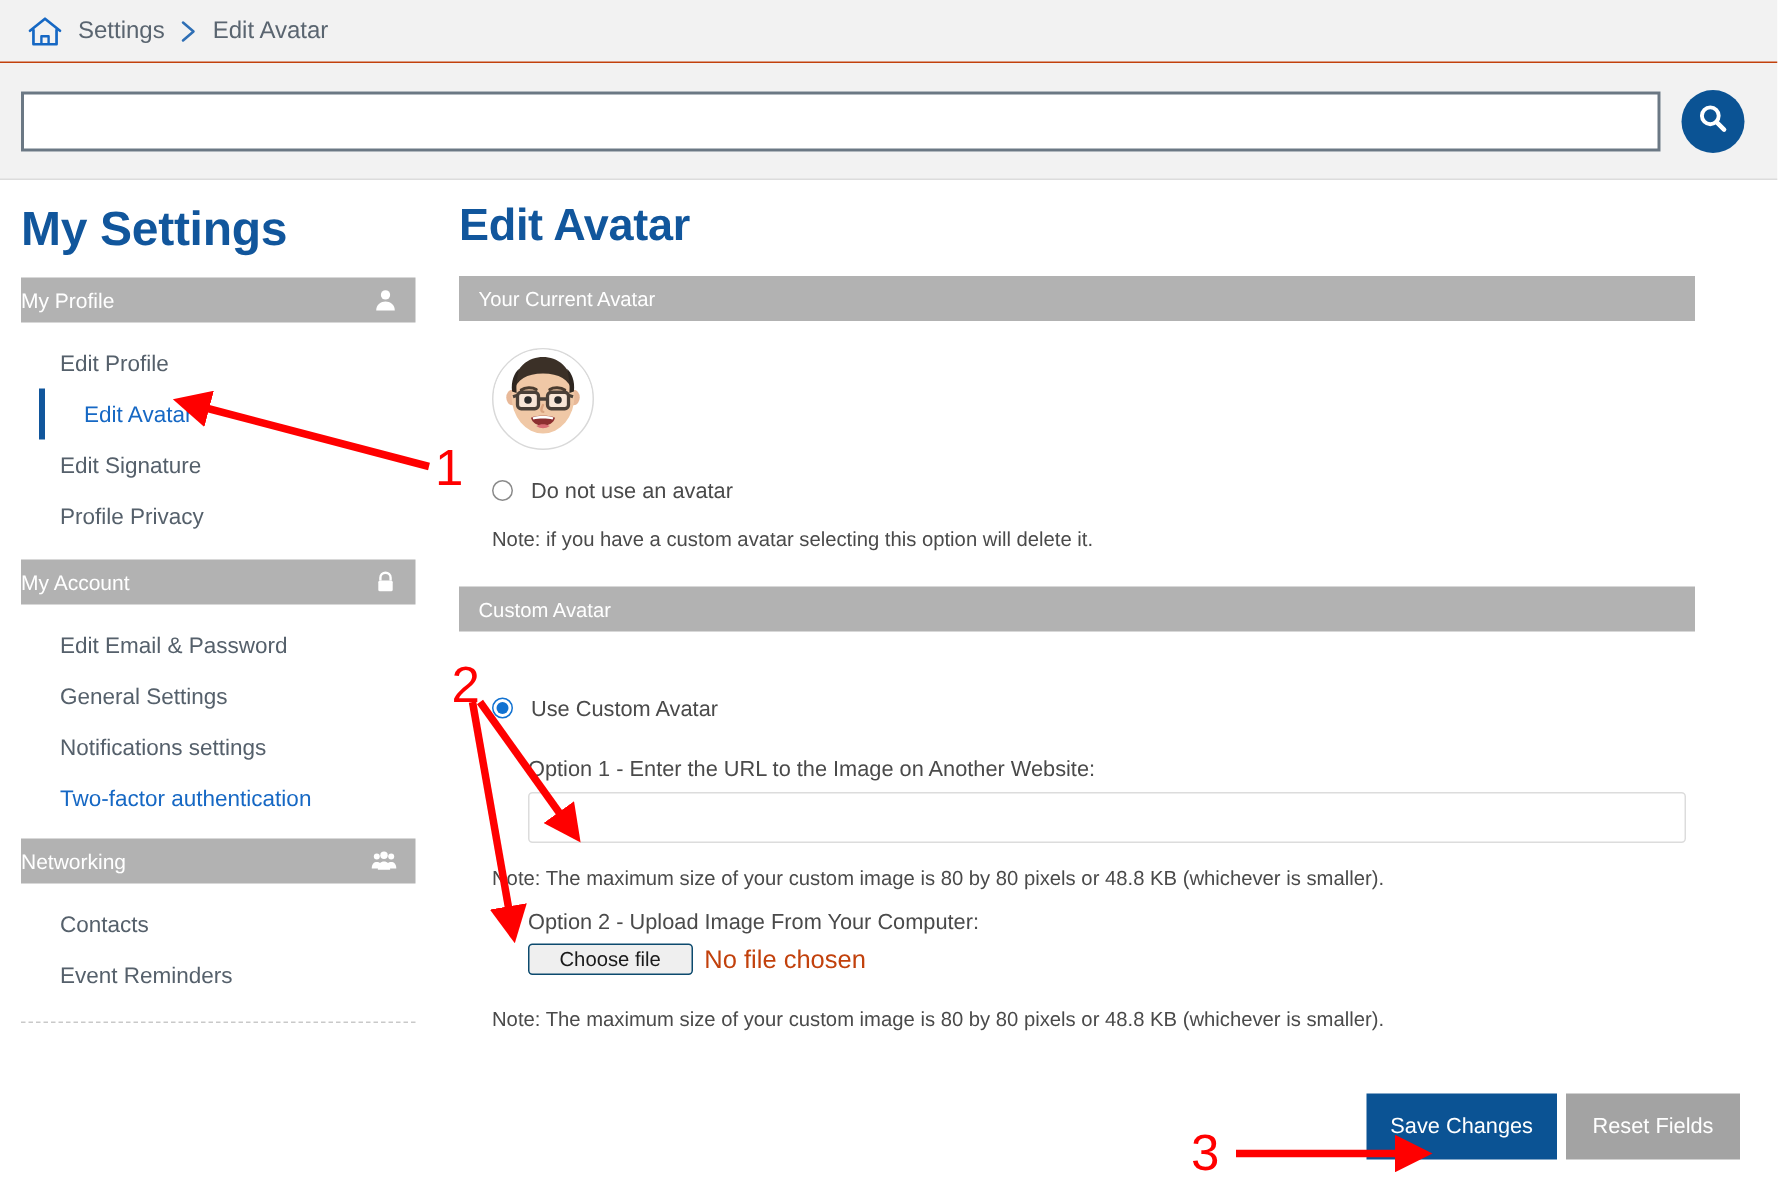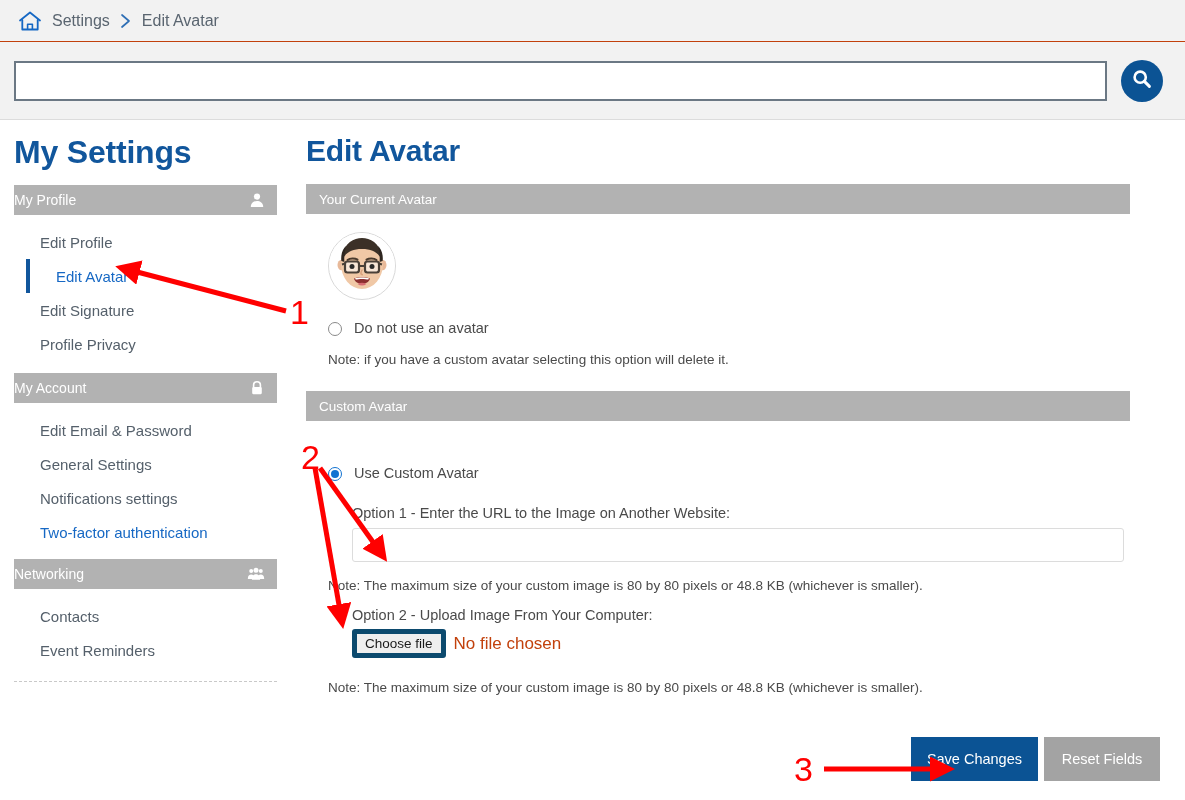--- a/index.html
+++ b/index.html
@@ -153,21 +153,21 @@
     display:flex; align-items:center; justify-content:center;
   }
   .avatar-caption {
     font-size: 14.5px;
     color: #4a4a4a;
     margin-top: 22px;
   }
 
   .radio-row {
     display:flex;
-    align-items:flex-end;
+    align-items:flex-start;
     gap: 12px;
     margin-top: 20px;
   }
   .radio {
     width: 14px; height: 14px;
     border-radius: 50%;
     border: 1px solid #8a8a8a;
     background: #fff;
     flex: 0 0 14px;
     cursor: pointer;
@@ -212,25 +212,25 @@
     font-family: "Liberation Sans", sans-serif;
   }
   .upload-row {
     margin-left: 24px;
     margin-top: 6px;
     display:flex;
     align-items:center;
     gap: 8px;
   }
   .choose-file-btn {
-    border: 5px solid #0c4a6e;
+    border: 1px solid #0c4a6e;
     background: #efefef;
     border-radius: 3px;
     font-size: 13.5px;
-    padding: 2px 8px;
+    padding: 2px 20px;
     color: #1a1a1a;
     cursor: pointer;
     font-family: "Liberation Sans", sans-serif;
   }
   .file-status { font-size: 17px; color: #c2410c; }
 
   .btn-row {
     display:flex;
     justify-content:flex-end;
     gap: 6px;

